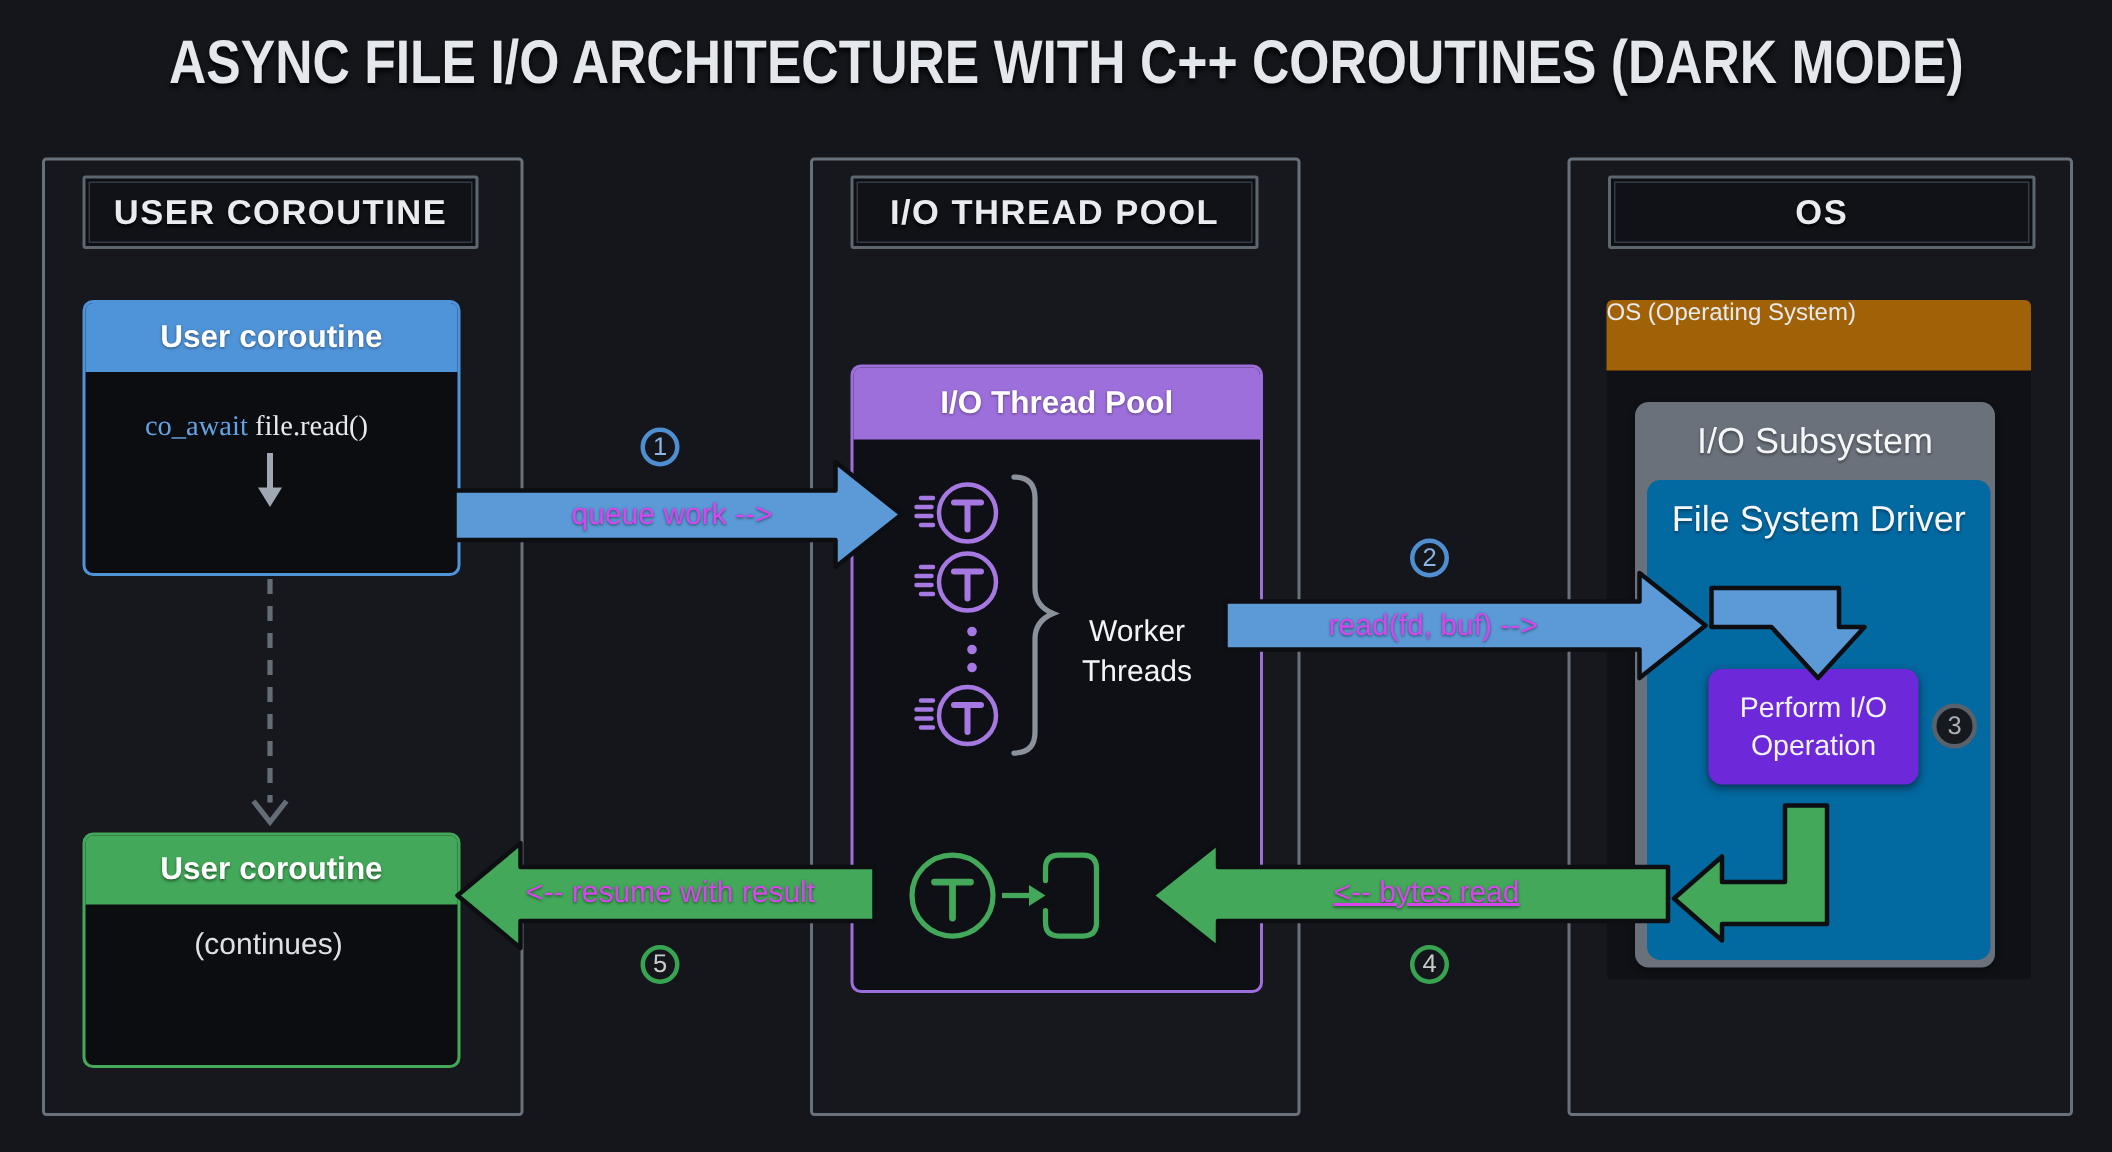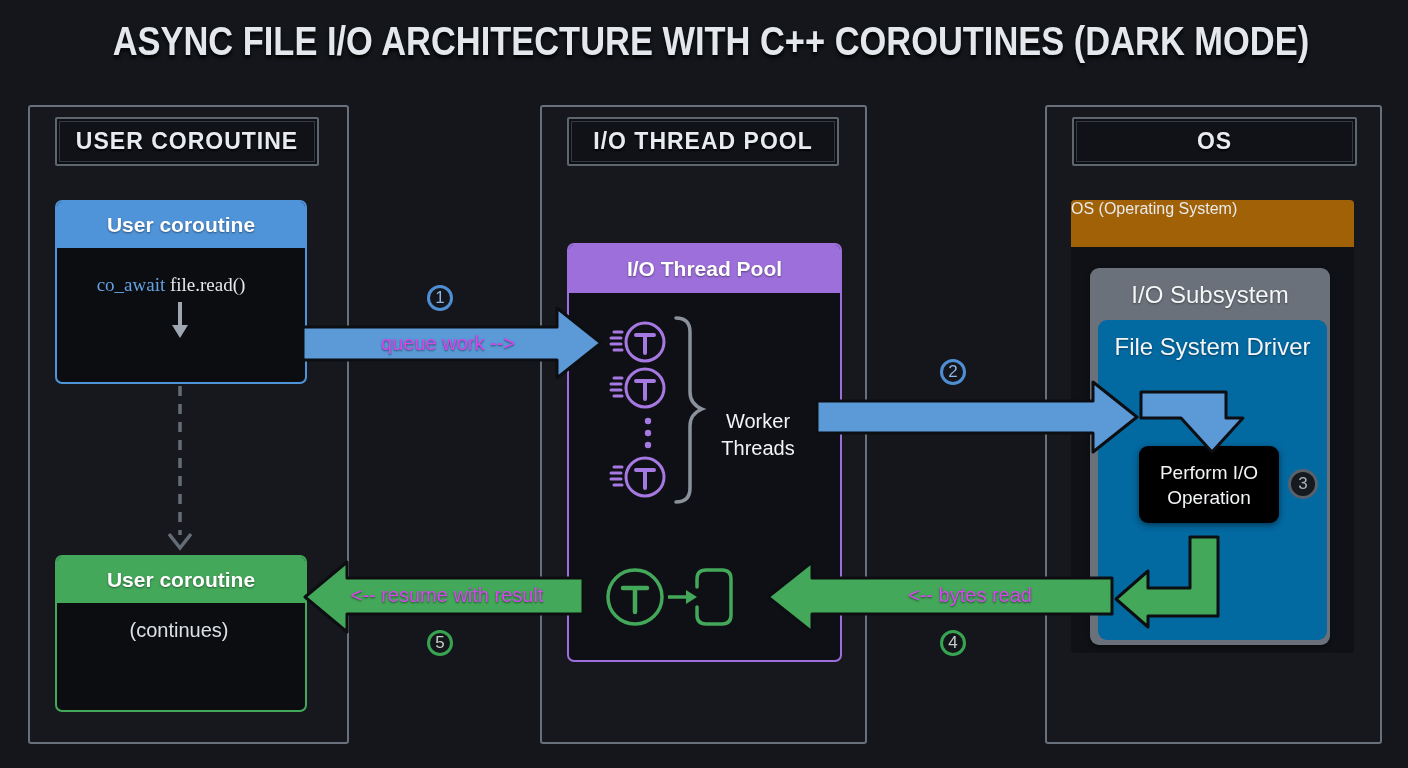--- a/index.html
+++ b/index.html
@@ -53,33 +53,33 @@
     font-size:20px;color:#79818c;}
   .continues{left:55px;top:619px;width:248px;text-align:center;z-index:4;
     font-size:20px;color:#dde1e6;}
   
   .os-outer{left:1071px;top:200px;width:283px;height:453px;background:#0f1116;border-radius:4px;z-index:3;}
   .os-outer .node-title{height:47px;background:#a16207;border-radius:4px 4px 0 0;}
   .os-sub{left:1090px;top:268px;width:240px;height:377px;background:#6a717a;border-radius:9px;z-index:4;
     box-shadow:0 2px 5px rgba(0,0,0,.4);}
   .os-sub-label{padding-top:13px;text-align:center;font-size:24px;color:#f4f6f8;text-shadow:0 1px 2px rgba(0,0,0,.4);}
   .os-drv{left:1098px;top:320px;width:229px;height:320px;background:#0369a1;border-radius:9px;z-index:5;}
-  .perform{left:1139px;top:446px;width:140px;height:77px;background:#000000;border-radius:9px;z-index:6;
+  .perform{left:1139px;top:446px;width:140px;height:77px;background:#6d28d9;border-radius:9px;z-index:6;
     display:flex;flex-direction:column;align-items:center;justify-content:center;
     font-size:19px;color:#f2f4f6;line-height:25px;box-shadow:0 2px 6px rgba(0,0,0,.5);}
   
   .worker-label{left:703px;top:384px;width:110px;text-align:center;z-index:6;
     font-size:20px;line-height:27px;color:#f2f4f6;margin-top:24px;}
   
   .arrow-layer{left:0;top:0;width:1408px;height:768px;z-index:10;pointer-events:none;}
   
   .lbl{text-align:center;z-index:20;font-size:20px;color:#d946ef;text-shadow:0 1px 2px rgba(0,0,0,.55);}
   .lbl-queue{left:318px;top:332px;width:260px;}
   .lbl-read{left:828px;top:406px;width:255px;}
-  .lbl-bytes{left:825px;top:584px;width:290px;}
+  .lbl-bytes{left:806px;top:584px;width:290px;text-decoration:underline;}
   .lbl-resume{left:322px;top:584px;width:250px;}
   
   .step{width:26px;height:26px;border-radius:50%;box-sizing:border-box;z-index:20;
     display:flex;align-items:center;justify-content:center;font-size:17px;background:#14161b;}
   .step-blue{border:3px solid #4e8ed1;color:#8ab6e6;}
   .step-green{border:3px solid #38a351;color:#c6cdc8;}
   .step-1{left:427px;top:285px;}
   .step-2{left:940px;top:359px;}
   .step-4{left:940px;top:630px;}
   .step-5{left:427px;top:630px;}
@@ -187,20 +187,21 @@
     <polygon points="1141,392 1226,392 1226,418 1243,418 1212,452 1181,418 1141,418" fill="#5b9ad6" stroke="#0c0e12" stroke-width="3" stroke-linejoin="round"></polygon>
 
     <polygon points="1112,578 812,578 812,562 768,597 812,632 812,614 1112,614" fill="#43a859" stroke="#0c0e12" stroke-width="3" stroke-linejoin="round"></polygon>
 
     <polygon points="1190,537 1218,537 1218,616 1148,616 1148,627 1116,599 1148,571 1148,588 1190,588" fill="#43a859" stroke="#0c0e12" stroke-width="3" stroke-linejoin="round"></polygon>
 
     <polygon points="583,578 347,578 347,562 305,597 347,632 347,614 583,614" fill="#43a859" stroke="#0c0e12" stroke-width="3" stroke-linejoin="round"></polygon>
   </svg>
 
   <div class="abs lbl lbl-queue">queue work --&gt;</div>
+  <div class="abs lbl lbl-read">read(fd, buf) --&gt;</div>
   <div class="abs lbl lbl-bytes">&lt;-- bytes read</div>
   <div class="abs lbl lbl-resume">&lt;-- resume with result</div>
 
   <div class="abs step step-blue step-1">1</div>
   <div class="abs step step-blue step-2">2</div>
   <div class="abs step-3">3</div>
   <div class="abs step step-green step-4">4</div>
   <div class="abs step step-green step-5">5</div>
 
 </div>

